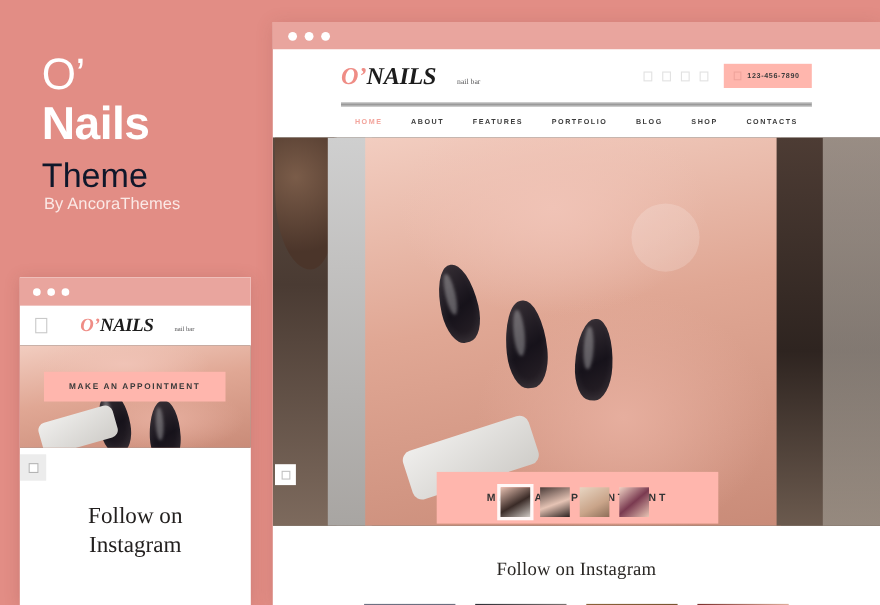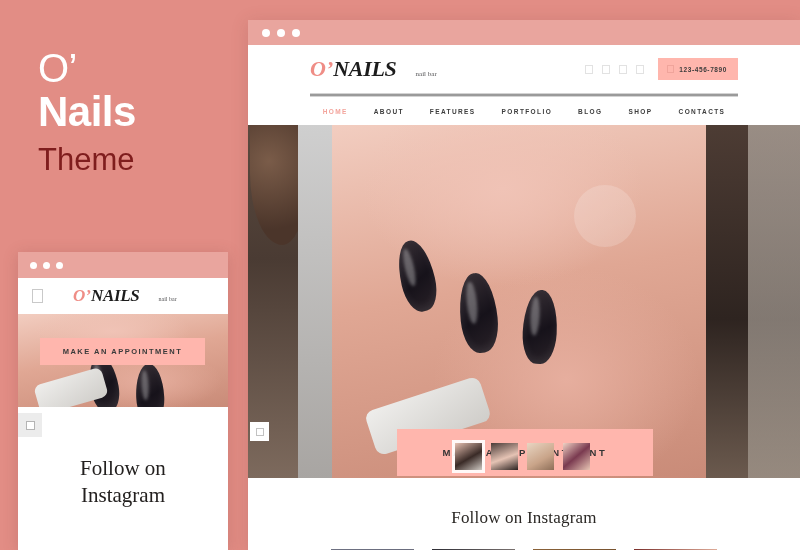--- a/index.html
+++ b/index.html
@@ -40,21 +40,21 @@
     display: block;
     font-size: 42px;
     font-weight: 700;
     letter-spacing: -0.5px;
     margin-top: 2px;
   }
   .promo-line3 {
     display: block;
     font-size: 31px;
     font-weight: 300;
-    color: #7f1d1d;
+    color: #0f172a;
     margin-top: 10px;
   }
   #promo-byline {
     position: absolute;
     left: 40px; top: 177px;
     font-size: 15px;
     font-weight: 400;
     color: #fbe9e6;
     letter-spacing: 0.1px;
   }
@@ -422,20 +422,21 @@
 </style>
 </head>
 <body>
 
 <div id="promo-panel">
   <div id="promo-title">
     <span class="promo-line1">O’</span>
     <span class="promo-line2">Nails</span>
     <span class="promo-line3">Theme</span>
   </div>
+  <div id="promo-byline">By AncoraThemes</div>
 </div>
 
 <div id="main-window">
 
   <div id="main-titlebar">
     <span class="dot"></span>
     <span class="dot"></span>
     <span class="dot"></span>
   </div>
 

